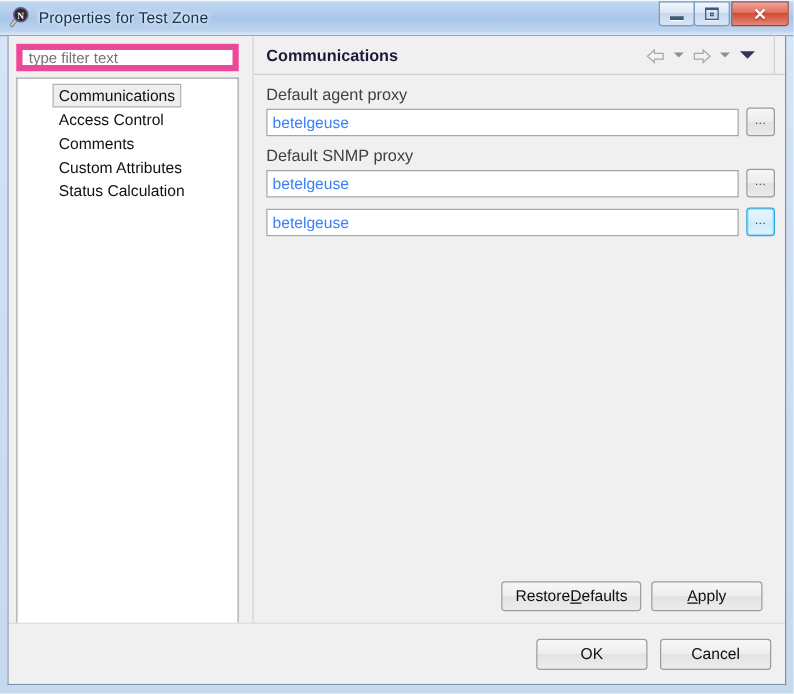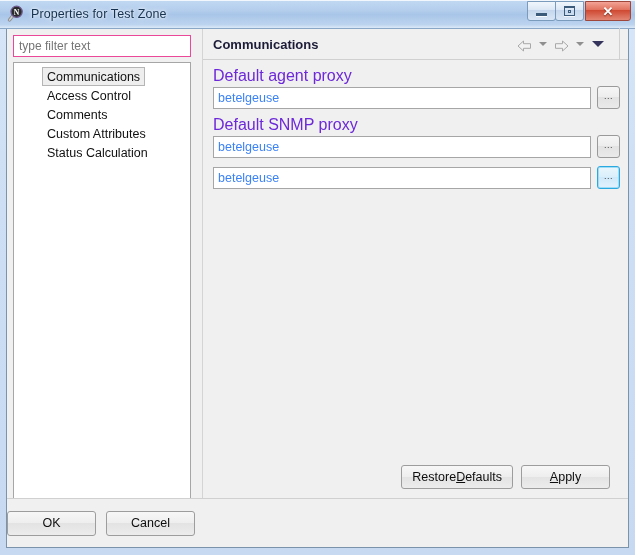--- a/index.html
+++ b/index.html
@@ -149,21 +149,21 @@
     box-sizing: border-box;
     background: #f0f0f0;
     padding: 6px 6px 0 6px;
     display: flex;
     flex-direction: column;
   }
   .filter-input {
     height: 22px;
     box-sizing: border-box;
     background: #ffffff;
-    border: 1px solid #ec4899;
+    border: 5px solid #ec4899;
     font-family: "Liberation Sans", sans-serif;
     font-size: 12px;
     color: #000000;
     padding: 0 5px;
     outline: none;
     width: 100%;
     display: block;
     line-height: 20px;
   }
   .tree {
@@ -264,22 +264,22 @@
 
   .page-body {
     flex: 1 1 auto;
     min-height: 0;
     padding: 8px 8px 0 10px;
     box-sizing: border-box;
     position: relative;
   }
   .field-block { margin-bottom: 8px; }
   .field-label {
-    font-size: 16px;
-    color: #6d28d9;
+    font-size: 13px;
+    color: #404040;
     margin-bottom: 3px;
     line-height: 15px;
   }
   .field-row {
     display: flex;
     align-items: center;
     gap: 6px;
   }
   .text-field {
     flex: 1 1 auto;
@@ -334,20 +334,21 @@
   .dlg-sep {
     flex: none;
     height: 1px;
     background: #d0d0d0;
   }
   .dlg-buttons {
     flex: none;
     height: 48px;
     display: flex;
     align-items: center;
+    justify-content: flex-end;
     gap: 10px;
     padding-right: 11px;
     background: #f0f0f0;
   }
 
   .btn {
     box-sizing: border-box;
     border: 1px solid #9d9d9d;
     border-radius: 3px;
     background: linear-gradient(to bottom, #f7f7f7 0%, #eeeeee 48%, #e3e3e3 50%, #ececec 100%);

